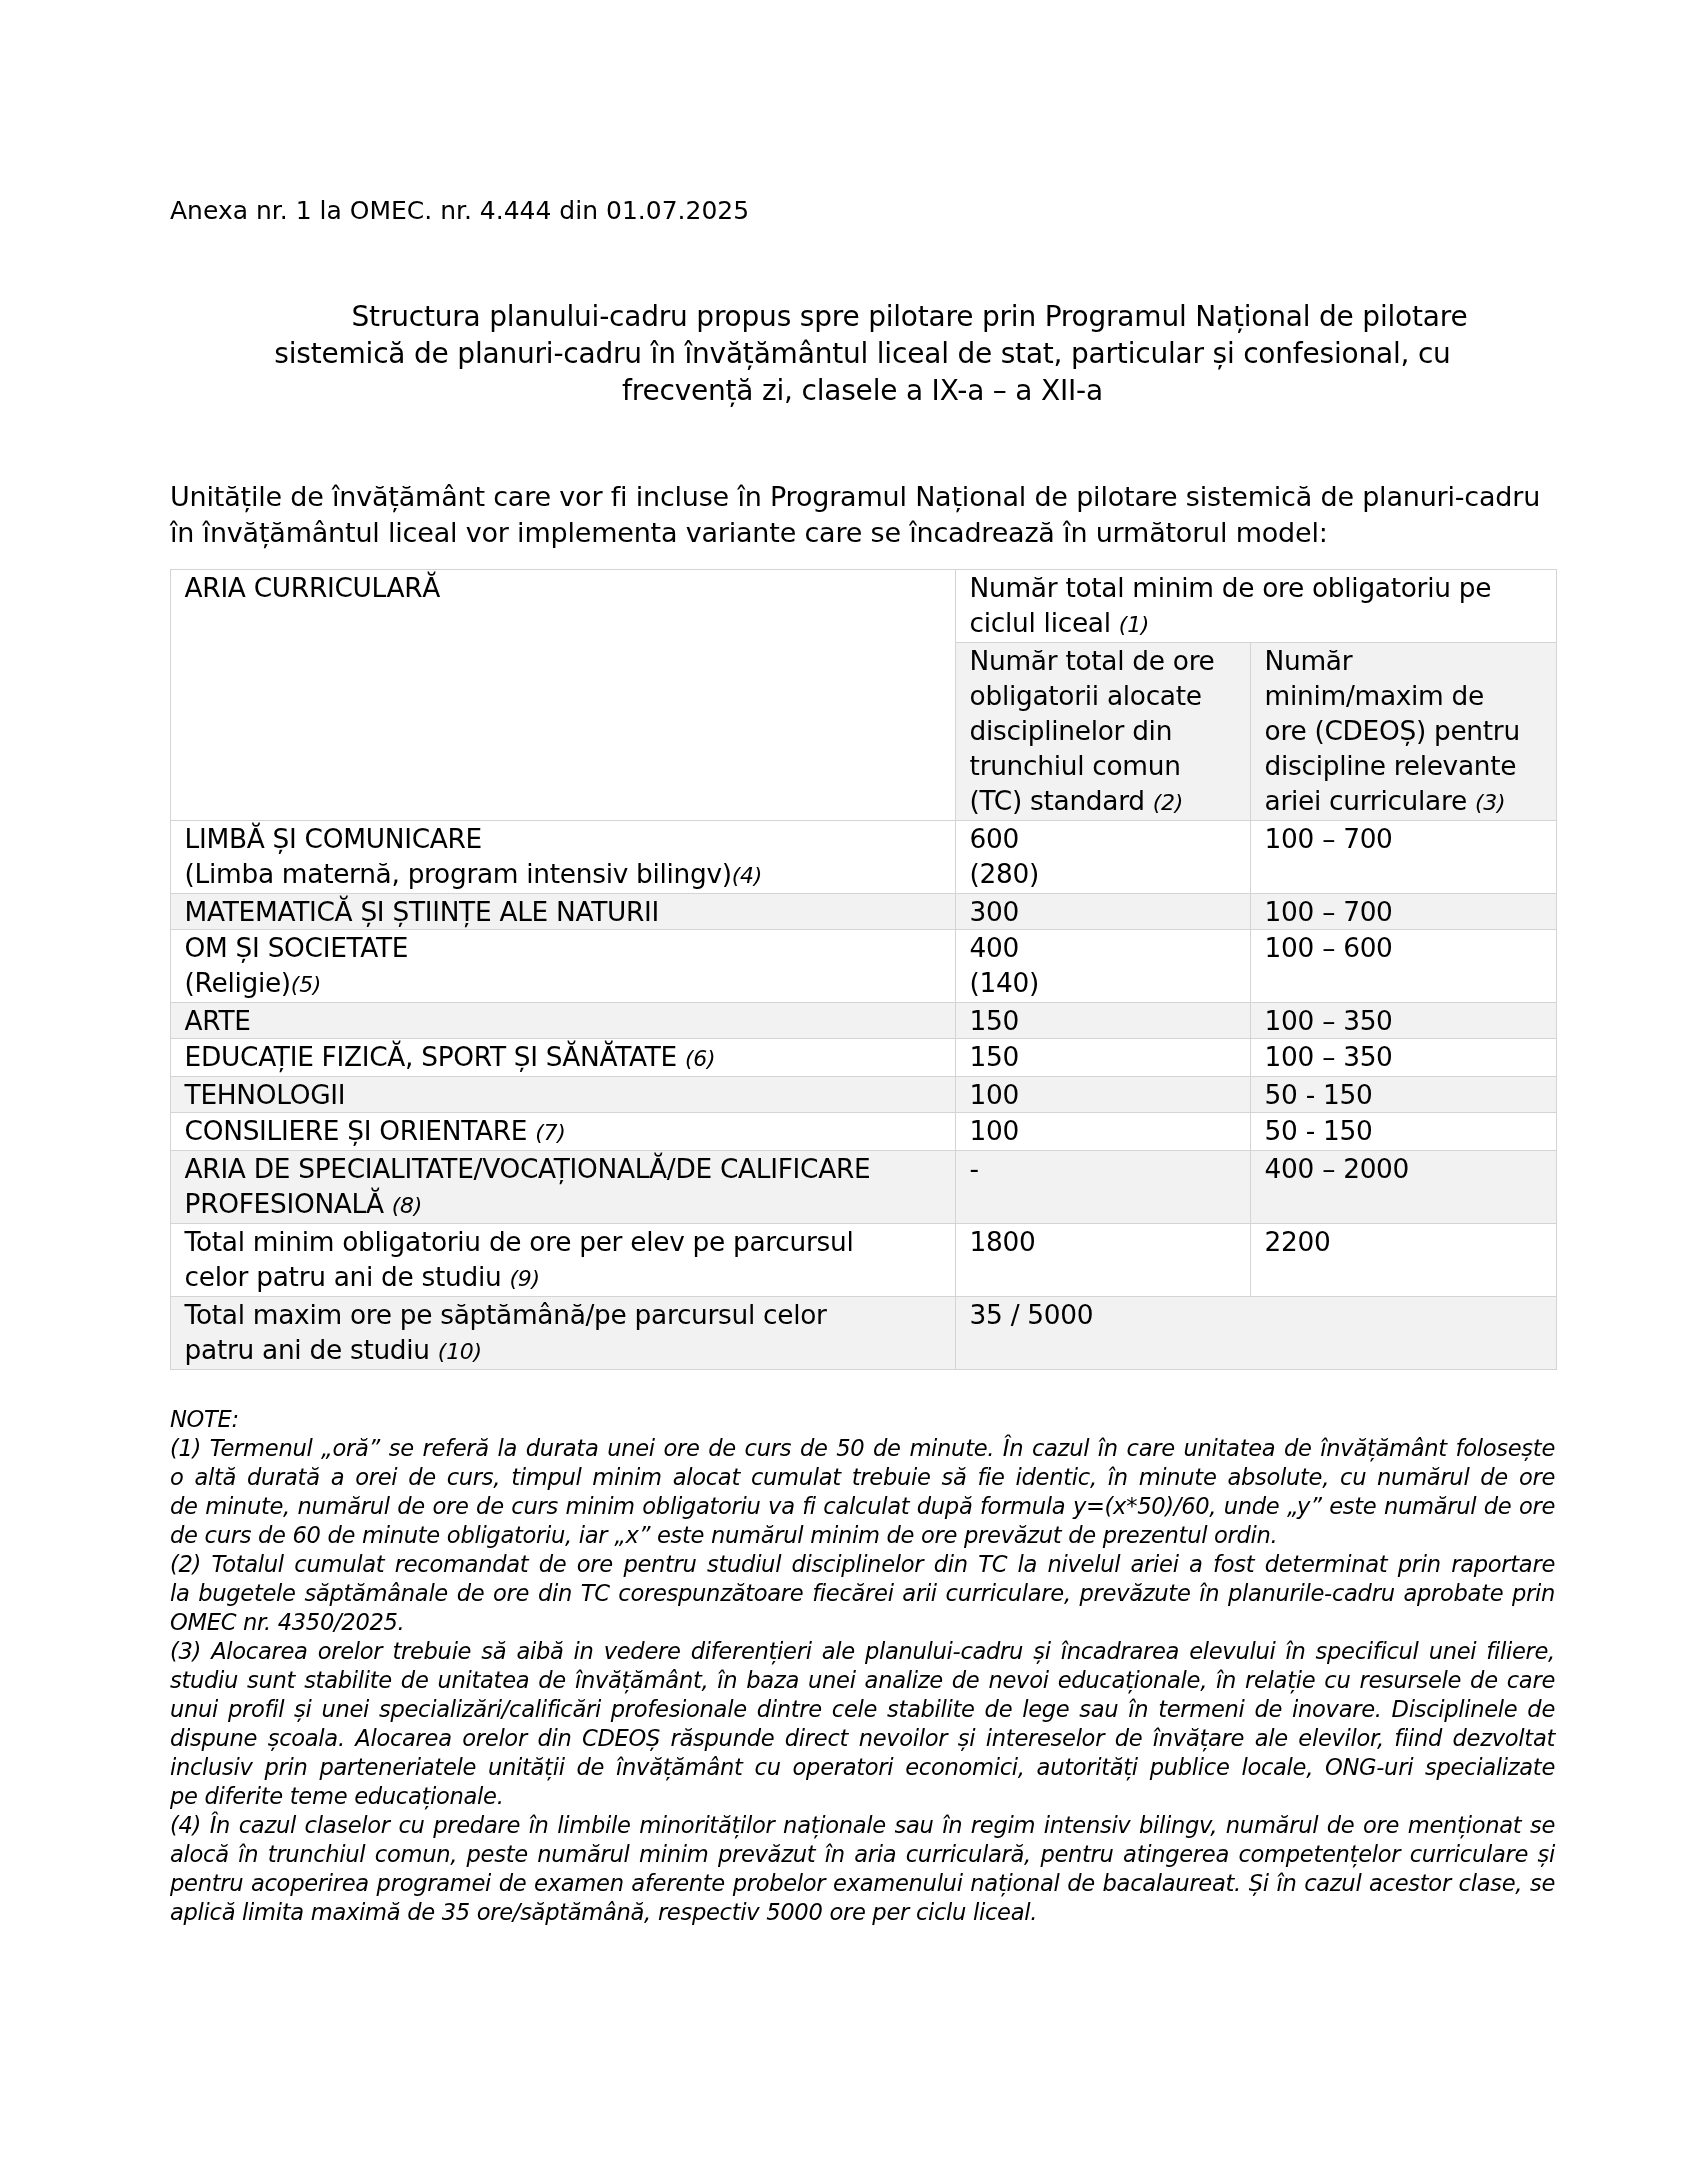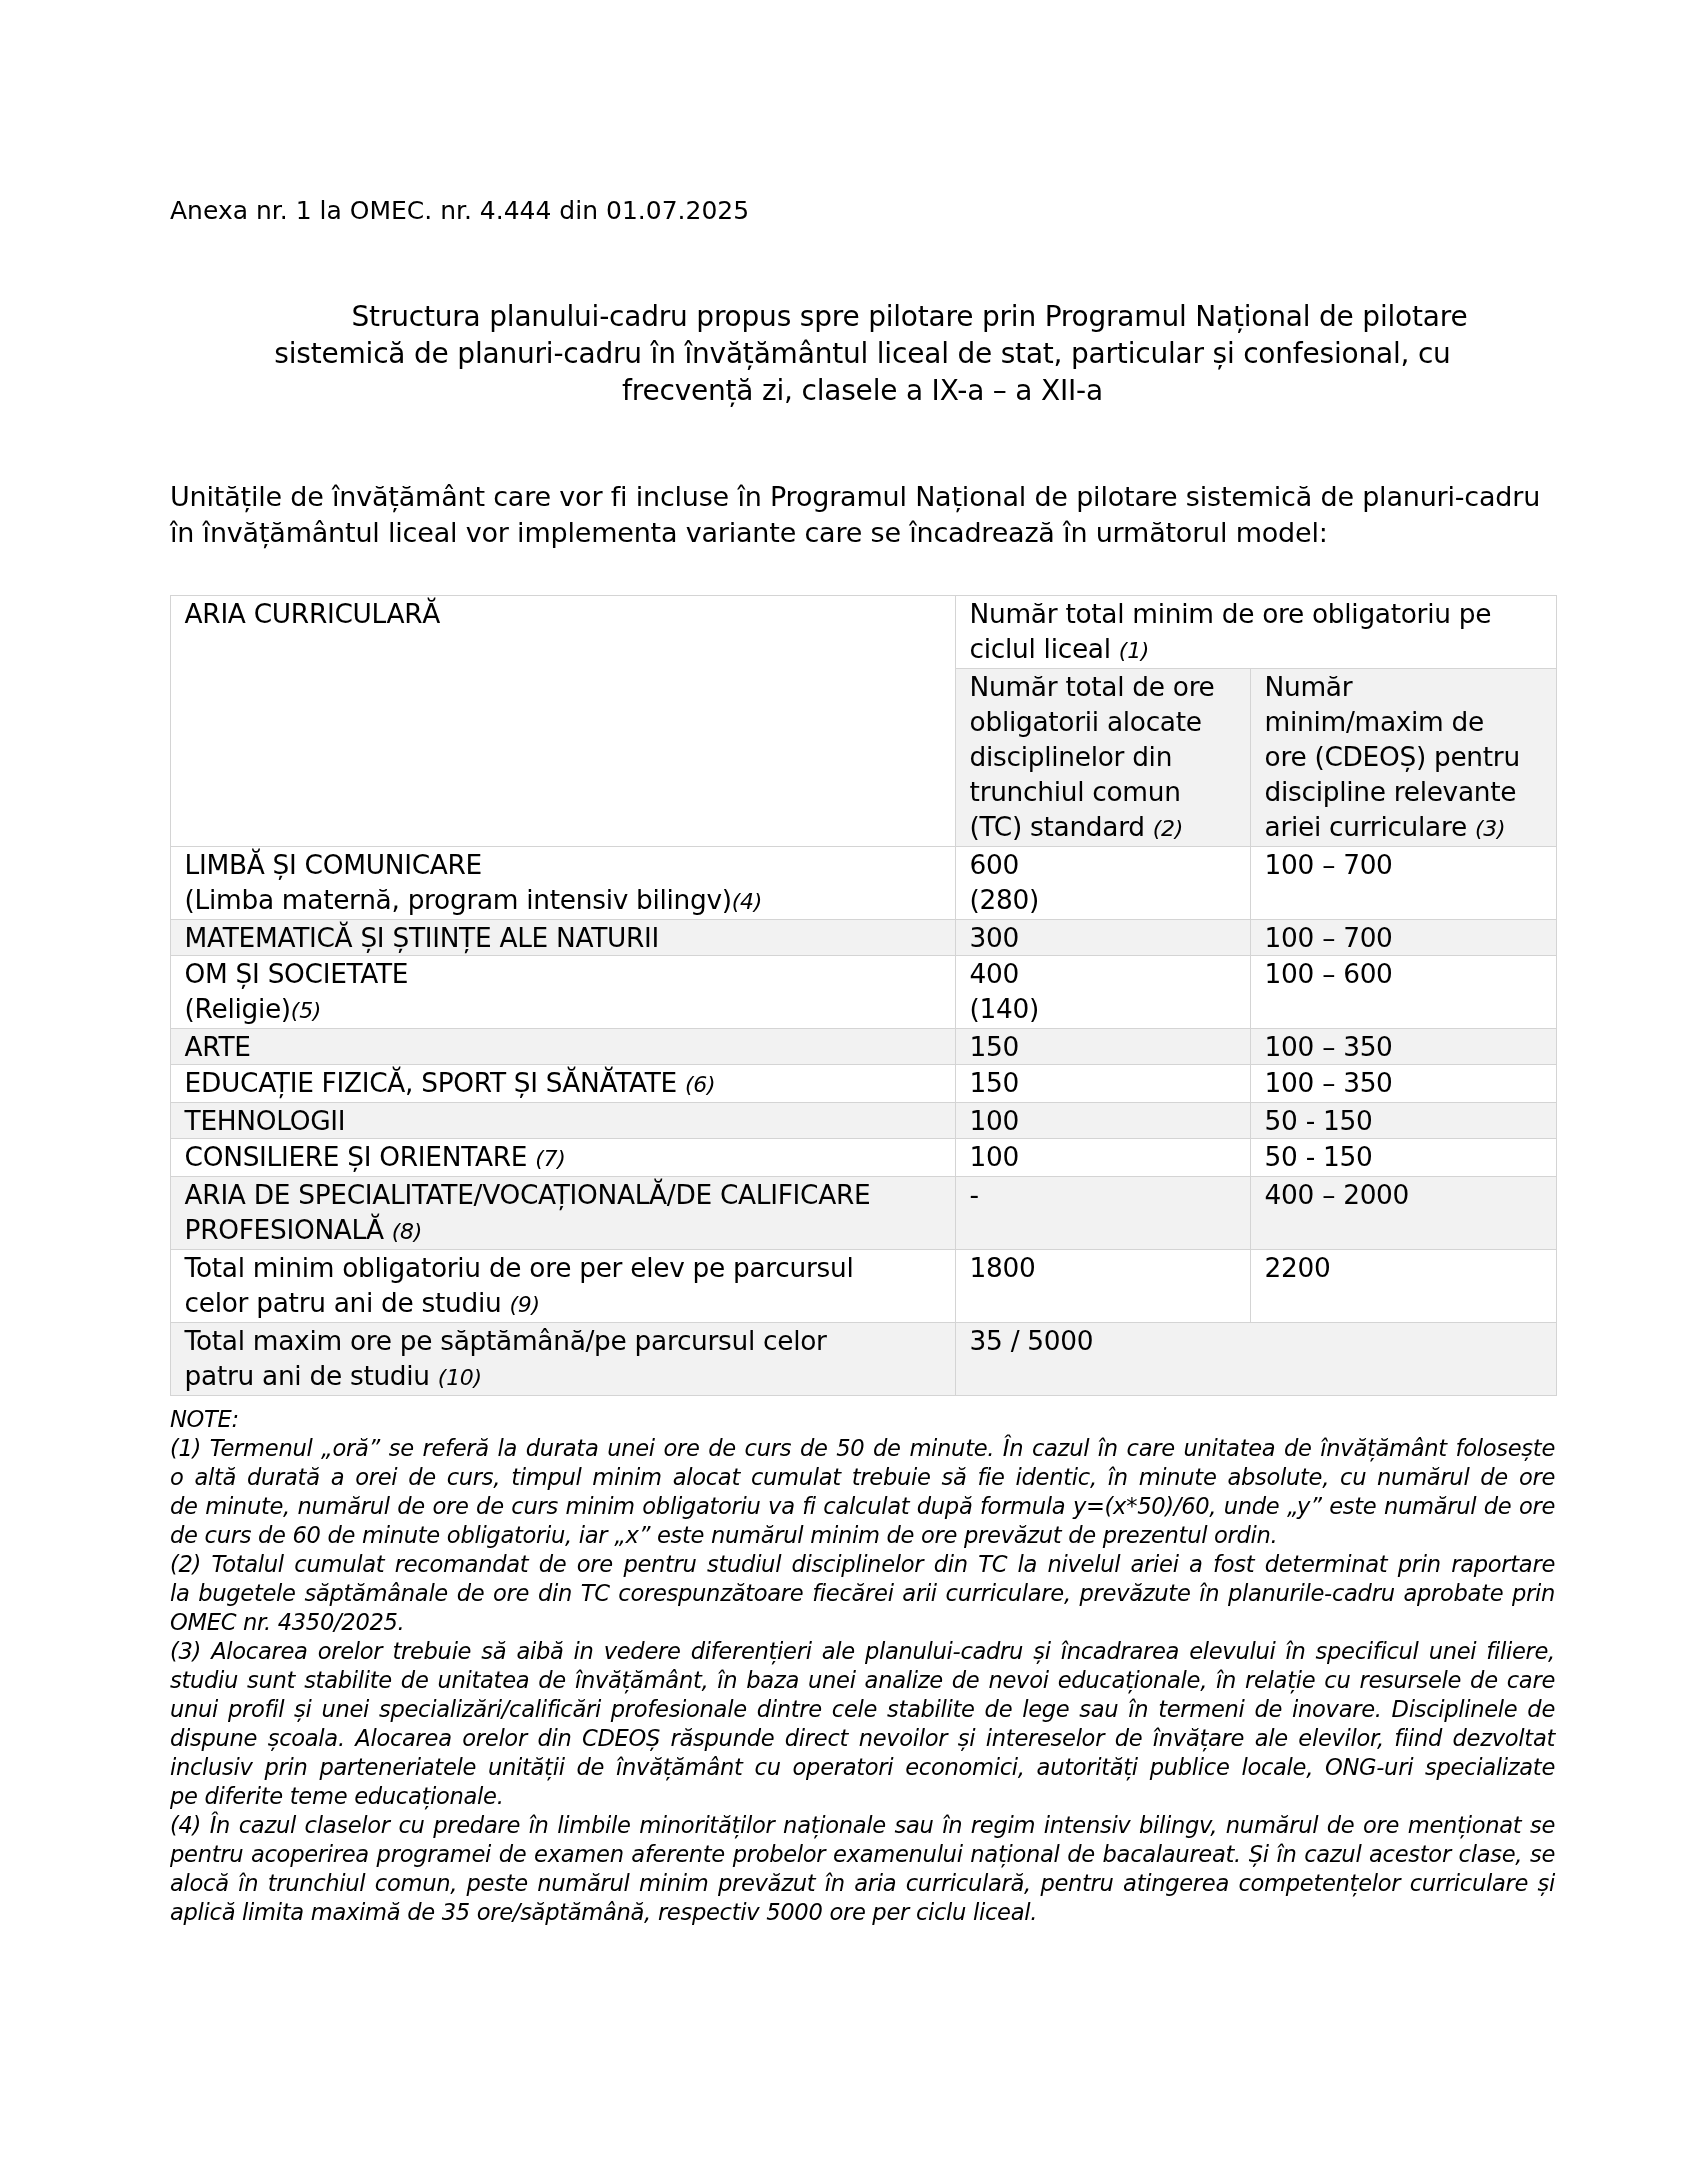--- a/index.html
+++ b/index.html
@@ -44,21 +44,21 @@
       left: 0;
       width: 1385px;
       font-size: 27px;
       line-height: 36px;
       letter-spacing: -0.2px;
     }
     .intro span { display: block; white-space: nowrap; }
 
     table.plan {
       position: absolute;
-      top: 595px;
+      top: 569px;
       left: 0;
       width: 1385px;
       border-collapse: collapse;
       font-size: 26.4px;
       line-height: 35px;
       letter-spacing: -0.3px;
       table-layout: fixed;
     }
     table.plan td {
       border: 1.7px solid #d4d4d4;
@@ -274,19 +274,19 @@
     <span class="just">(2) Totalul cumulat recomandat de ore pentru studiul disciplinelor din TC la nivelul ariei a fost determinat prin raportare</span>
     <span class="just">la bugetele săptămânale de ore din TC corespunzătoare fiecărei arii curriculare, prevăzute în planurile-cadru aprobate prin</span>
     <span class="line">OMEC nr. 4350/2025.</span>
     <span class="just">(3) Alocarea orelor trebuie să aibă in vedere diferențieri ale planului-cadru și încadrarea elevului în specificul unei filiere,</span>
     <span class="just">studiu sunt stabilite de unitatea de învățământ, în baza unei analize de nevoi educaționale, în relație cu resursele de care</span>
     <span class="just">unui profil și unei specializări/calificări profesionale dintre cele stabilite de lege sau în termeni de inovare. Disciplinele de</span>
     <span class="just">dispune școala. Alocarea orelor din CDEOȘ răspunde direct nevoilor și intereselor de învățare ale elevilor, fiind dezvoltat</span>
     <span class="just">inclusiv prin parteneriatele unității de învățământ cu operatori economici, autorități publice locale, ONG-uri specializate</span>
     <span class="line">pe diferite teme educaționale.</span>
     <span class="just">(4) În cazul claselor cu predare în limbile minorităților naționale sau în regim intensiv bilingv, numărul de ore menționat se</span>
+    <span class="just">alocă în trunchiul comun, peste numărul minim prevăzut în aria curriculară, pentru atingerea competențelor curriculare și</span>
     <span class="just">pentru acoperirea programei de examen aferente probelor examenului național de bacalaureat. Și în cazul acestor clase, se</span>
-    <span class="just">alocă în trunchiul comun, peste numărul minim prevăzut în aria curriculară, pentru atingerea competențelor curriculare și</span>
     <span class="line">aplică limita maximă de 35 ore/săptămână, respectiv 5000 ore per ciclu liceal.</span>
   </div>
 
 </div>
 
 
 </body></html>

